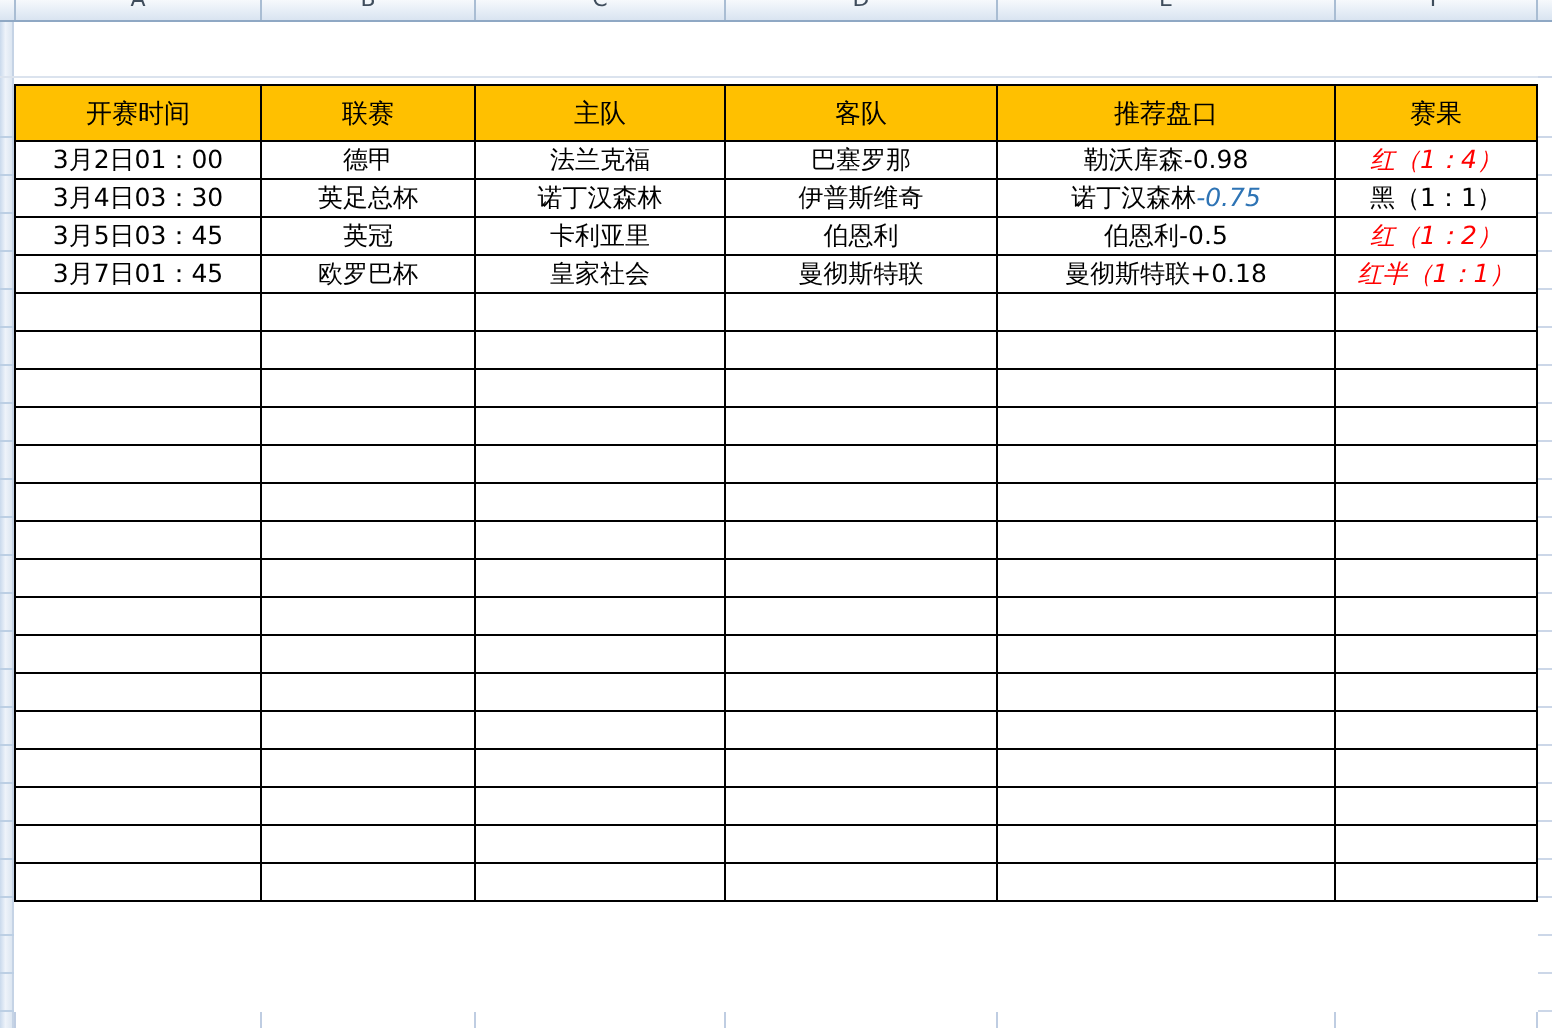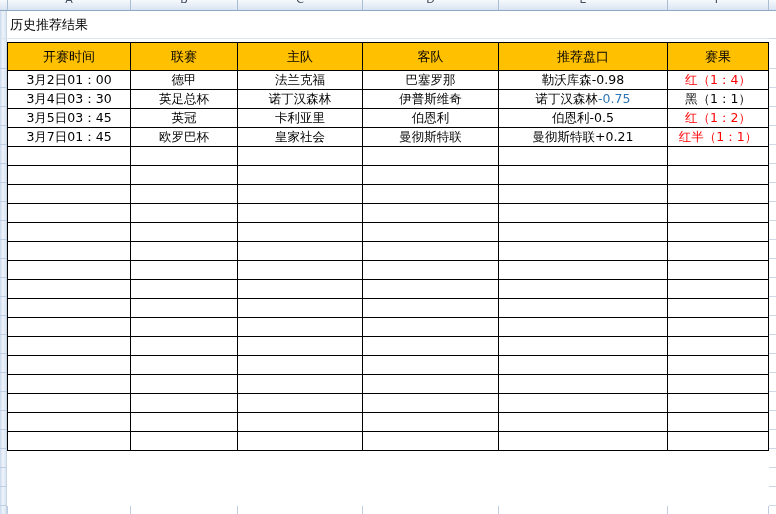--- a/index.html
+++ b/index.html
@@ -47,23 +47,23 @@
   }
   table.main th,table.main td{
     border:1px solid #000;padding:0;text-align:center;vertical-align:middle;
     overflow:hidden;white-space:nowrap;
   }
   table.main th{
     background:var(--header-bg,#FFC000);height:27px;
     font-weight:normal;font-size:13px;
   }
   table.main td{height:18px;}
-  td.res-red{color:var(--red,#FF0000);}
+  td.res-red{color:var(--red,#FF0000);font-style:italic;}
   td.res-black{color:#000;}
-  .hl-blue{color:var(--blue,#2E74B5);}
+  .hl-blue{color:var(--blue,#2E74B5);font-style:italic;}
 </style>
 </head>
 <body>
 
 <div class="screen">
 
   <div class="col-strip" id="colStrip">
       <div class="cell" style="width: 7px;"></div>
       <div class="cell" style="width: 122px;">
         <span>A</span>
@@ -109,21 +109,20 @@
       <div class="rline" style="top: 399px;"></div>
       <div class="rline" style="top: 418px;"></div>
       <div class="rline" style="top: 437px;"></div>
       <div class="rline" style="top: 456px;"></div>
       <div class="rline" style="top: 475px;"></div>
       <div class="rline" style="top: 494px;"></div>
     </div>
 
   <div class="title-gridline"></div>
 
-  <div class="title">历史推荐结果</div>
 
   <table class="main" id="mainTable">
     <colgroup id="cols">
         <col style="width: 123px;">
         <col style="width: 107px;">
         <col style="width: 125px;">
         <col style="width: 136px;">
         <col style="width: 169px;">
         <col style="width: 101px;">
       </colgroup>
@@ -160,21 +159,21 @@
           <td>卡利亚里</td>
           <td>伯恩利</td>
           <td>伯恩利-0.5</td>
           <td class="res-red">红（1：2）</td>
         </tr>
         <tr>
           <td>3月7日01：45</td>
           <td>欧罗巴杯</td>
           <td>皇家社会</td>
           <td>曼彻斯特联</td>
-          <td>曼彻斯特联+0.21</td>
+          <td>曼彻斯特联+0.18</td>
           <td class="res-red">红半（1：1）</td>
         </tr>
         <tr>
           <td></td>
           <td></td>
           <td></td>
           <td></td>
           <td></td>
           <td></td>
         </tr>

